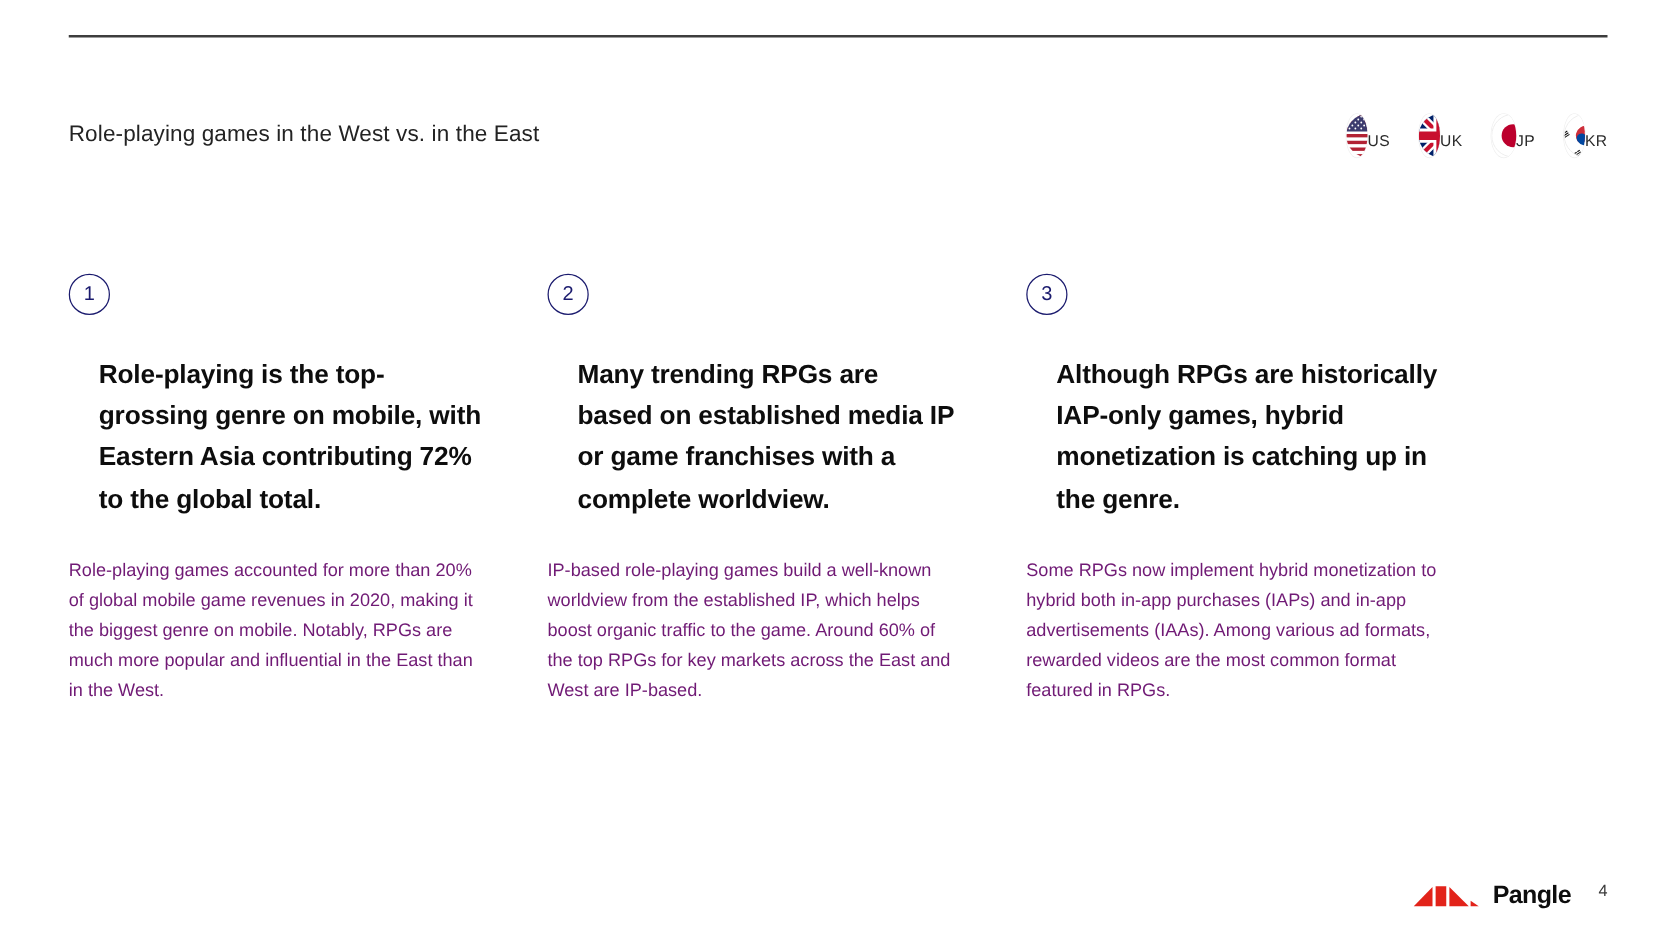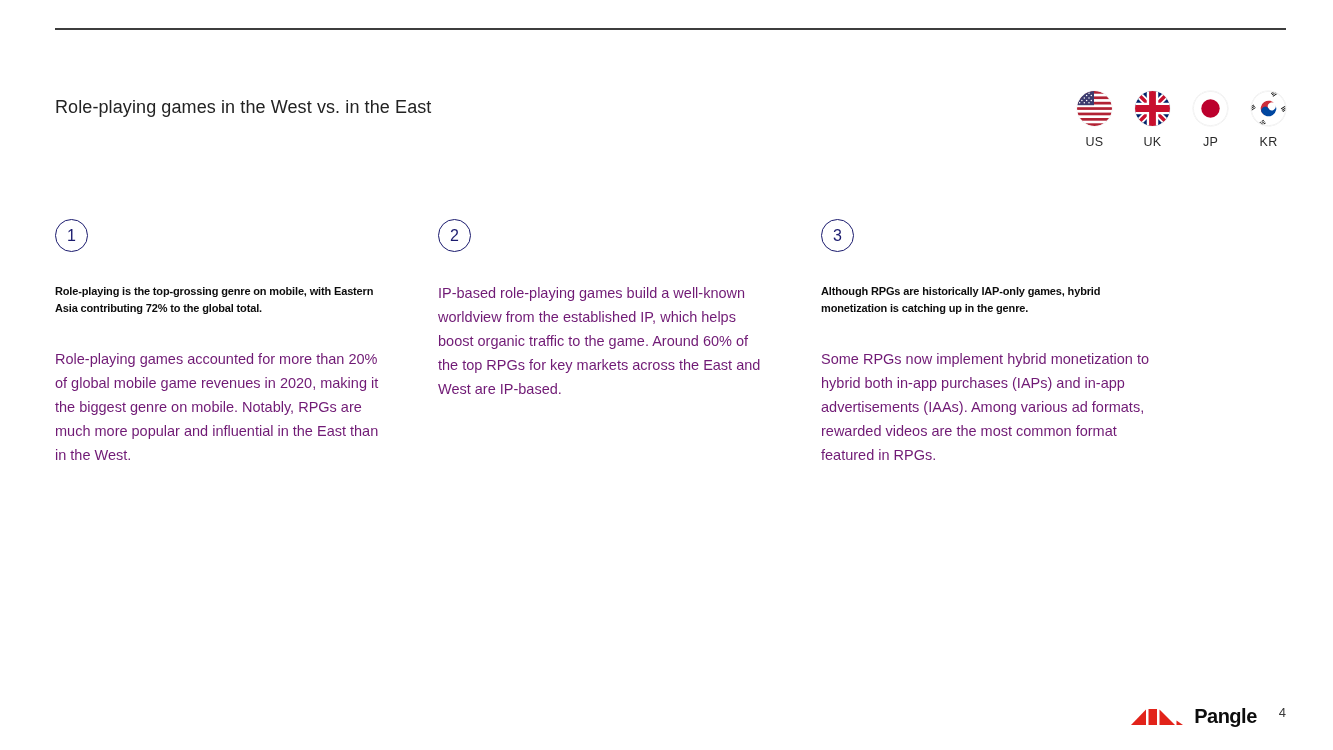--- a/index.html
+++ b/index.html
@@ -56,21 +56,20 @@
   .flags {
     position: absolute;
     right: 47px;
     top: 91px;
     display: flex;
     gap: 23px;
   }
   .flag-item {
     width: 35px;
     display: flex;
-    flex-direction: column;
     align-items: center;
   }
   .flag-circle {
     width: 35px;
     height: 35px;
     border-radius: 50%;
     overflow: hidden;
     position: relative;
     box-shadow: 0 0 0 0.5px rgba(0,0,0,0.07);
     background: #fff;
@@ -105,25 +104,26 @@
     align-items: center;
     justify-content: center;
     font-size: 16px;
     color: #1b1b6e;
     box-sizing: border-box;
     font-weight: 400;
   }
 
   .col-heading {
     margin-top: 31px;
-    font-size: 11px;
+    font-size: 21px;
     font-weight: 700;
     line-height: 1.58;
     color: #0d0d0d;
     letter-spacing: -0.15px;
+    margin-left: 24px;
   }
 
   .col-body {
     margin-top: 29px;
     font-size: 14.5px;
     line-height: 1.66;
     color: #701a75;
     font-weight: 400;
   }
   .col:nth-child(1) .col-body { margin-top: 29px; }
@@ -309,20 +309,21 @@
   <div class="columns">
 
     <div class="col">
       <div class="num-circle">1</div>
       <div class="col-heading">Role-playing is the top-grossing genre on mobile, with Eastern Asia contributing 72% to the global total.</div>
       <div class="col-body">Role-playing games accounted for more than 20% of global mobile game revenues in 2020, making it the biggest genre on mobile. Notably, RPGs are much more popular and influential in the East than in the West.</div>
     </div>
 
     <div class="col">
       <div class="num-circle">2</div>
+      <div class="col-heading">Many trending RPGs are based on established media IP or game franchises with a complete worldview.</div>
       <div class="col-body">IP-based role-playing games build a well-known worldview from the established IP, which helps boost organic traffic to the game. Around 60% of the top RPGs for key markets across the East and West are IP-based.</div>
     </div>
 
     <div class="col">
       <div class="num-circle">3</div>
       <div class="col-heading">Although RPGs are historically IAP-only games, hybrid monetization is catching up in the genre.</div>
       <div class="col-body">Some RPGs now implement hybrid monetization to hybrid both in-app purchases (IAPs) and in-app advertisements (IAAs). Among various ad formats, rewarded videos are the most common format featured in RPGs.</div>
     </div>
 
   </div>

